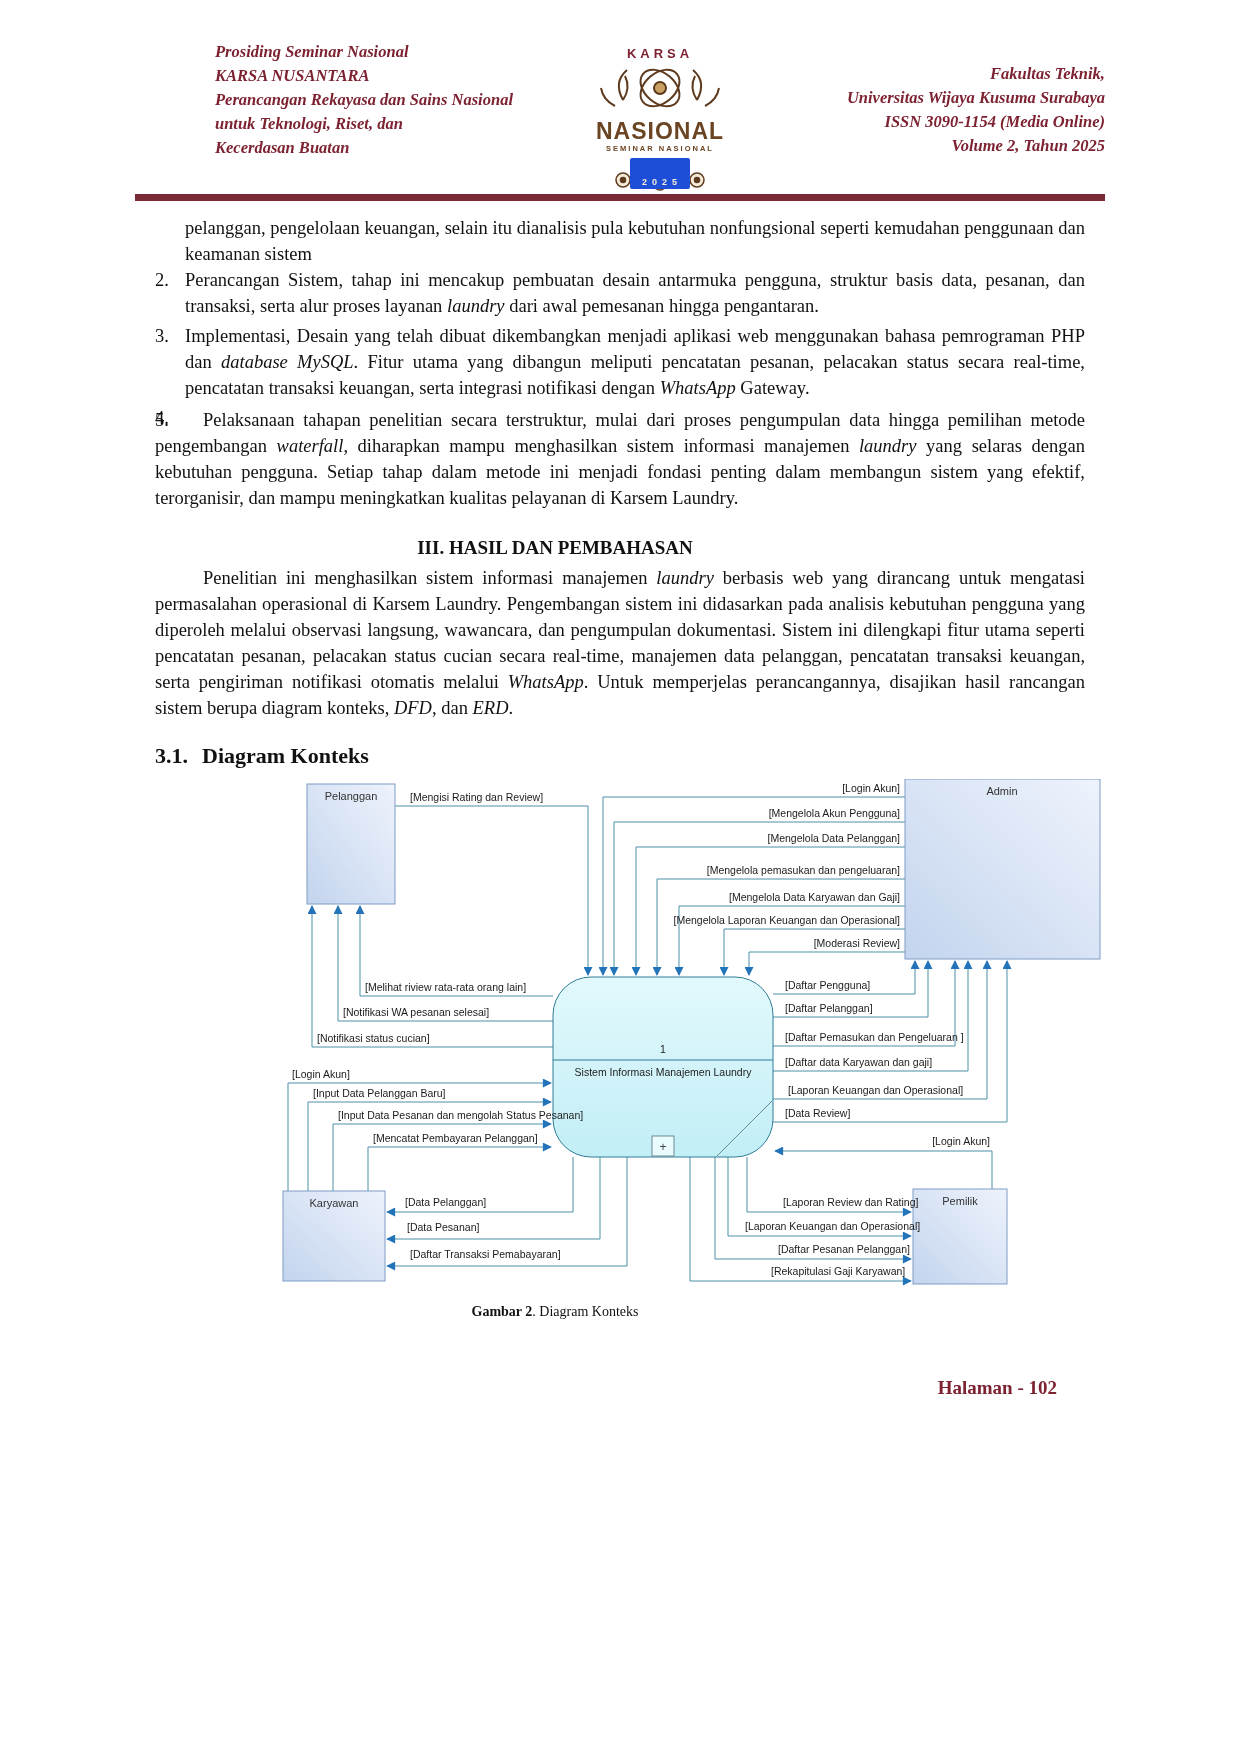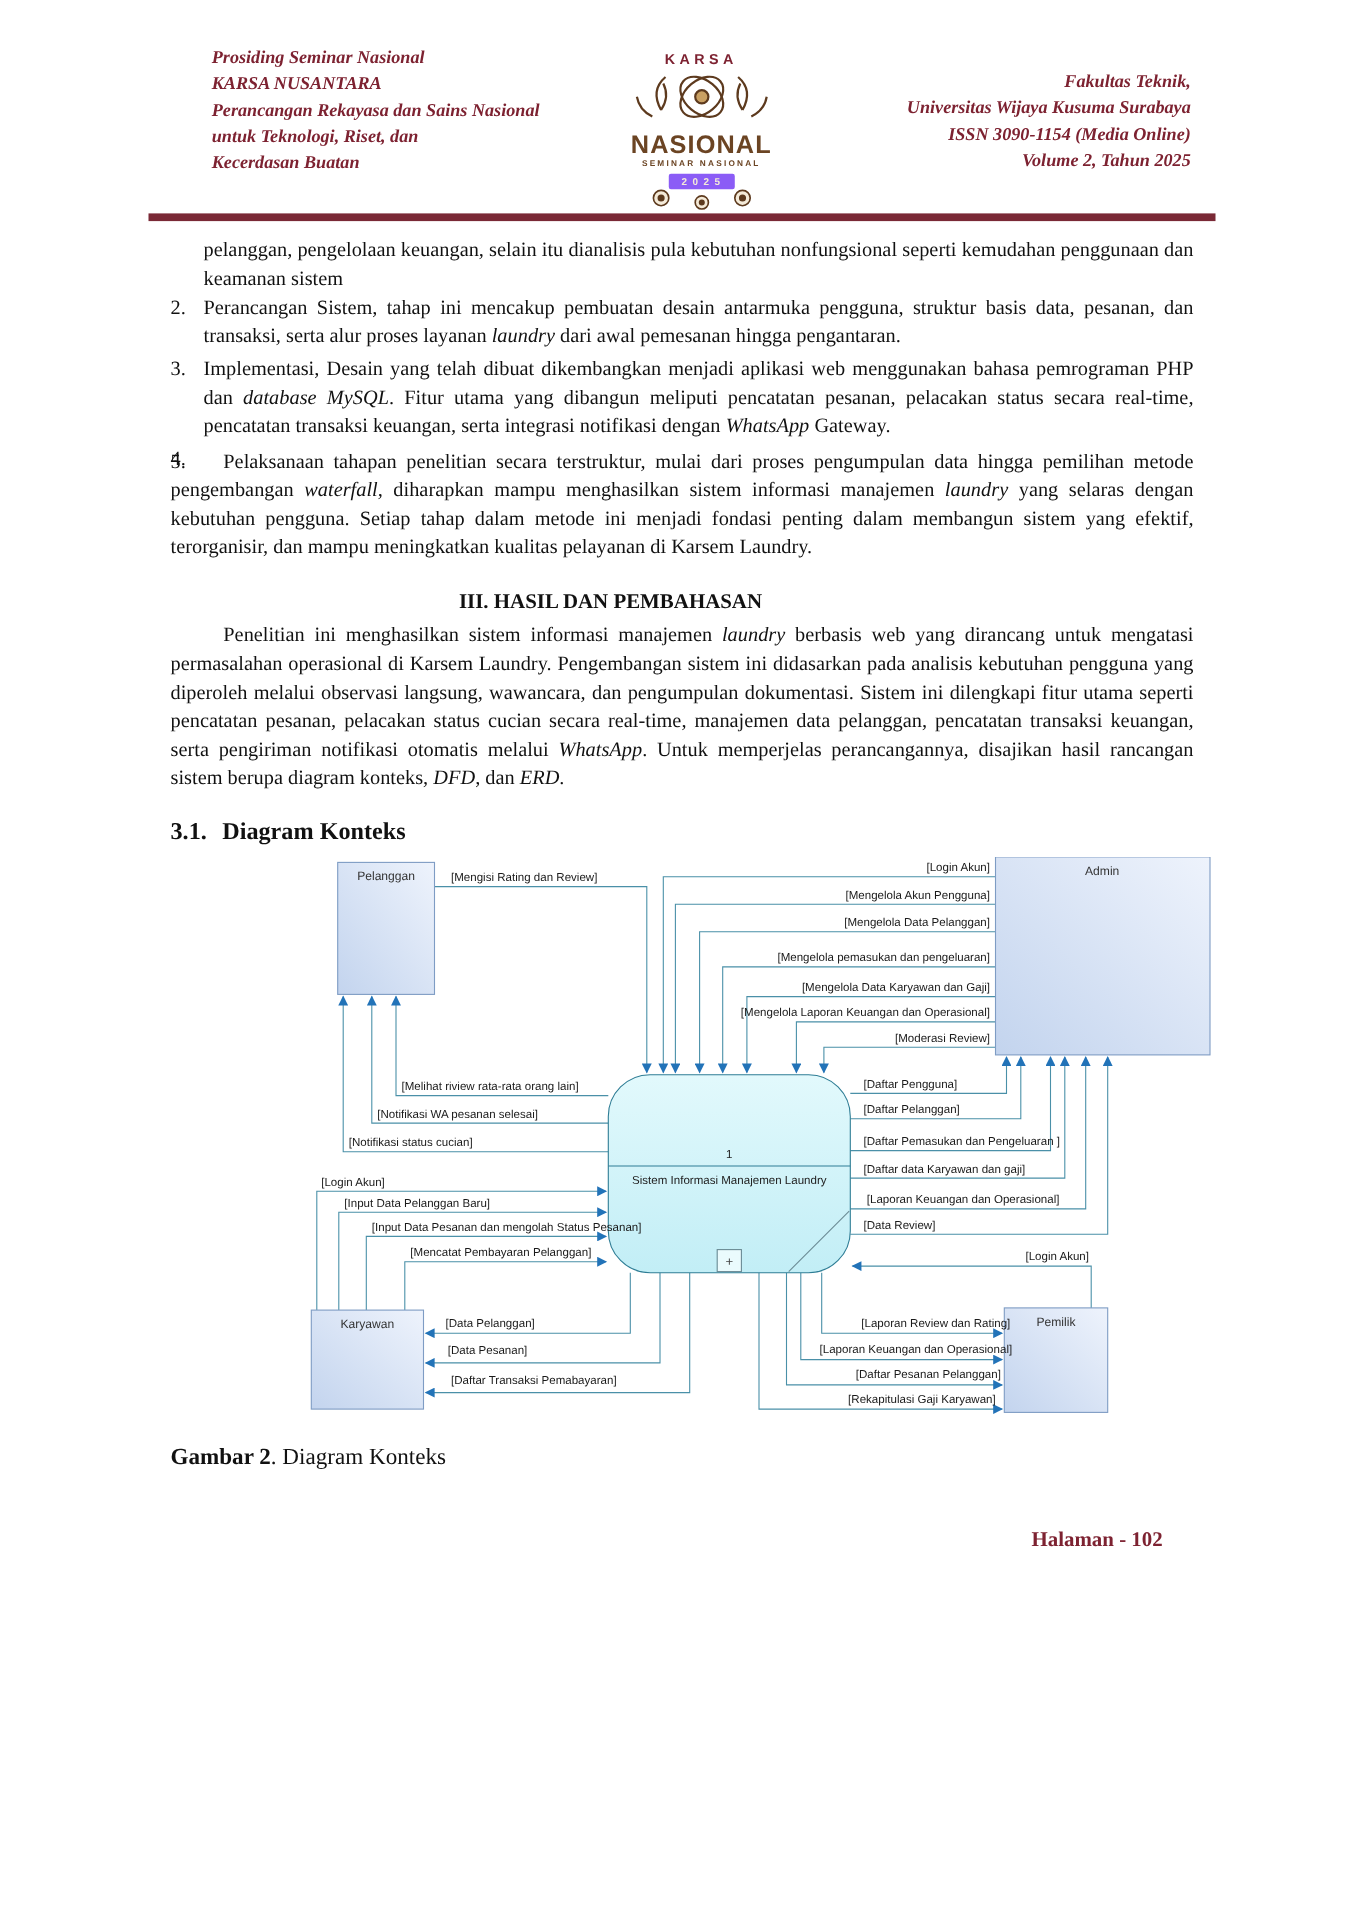--- a/index.html
+++ b/index.html
@@ -1,19 +1,19 @@
 <!DOCTYPE html>
 <html><head>
 <meta charset="utf-8">
 <style>
   html,body{margin:0;padding:0;background:#fff;}
   .page{width:1240px;height:1754px;position:relative;background:#ffffff;overflow:hidden;
         font-family:"Liberation Serif",serif;color:#111;}
   
-  .hdr{display:flex;justify-content:center;align-items:flex-start;
+  .hdr{display:flex;justify-content:flex-end;align-items:flex-start;
        margin:40px 135px 0 135px;height:150px;}
   .hdr-left{padding-left:35px;width:360px;font:bold italic 16.5px/24px "Liberation Serif",serif;color:#7d2231;}
   .hdr-right{width:360px;text-align:right;font:bold italic 16.5px/24px "Liberation Serif",serif;color:#7d2231;padding-top:22px;}
   .hdr-rule{height:7px;background:#7a2936;margin:4px 135px 0 135px;}
   .logo{width:170px;height:158px;position:relative;flex:0 0 auto;}
   
   .bodytext{margin:14px 155px 0 155px;font-size:18.5px;line-height:26px;text-align:justify;}
   .li{position:relative;padding-left:30px;}
   .li .num{position:absolute;left:0;top:0;}
   .gap4{margin-top:4px;} .gap6{margin-top:6px;}
@@ -29,33 +29,33 @@
   .end{text-anchor:end;}
   .ent{fill:url(#g-ent);stroke:#7e9cc4;stroke-width:1;}
   .entlbl{font:11px "Liberation Sans",sans-serif;fill:#333;text-anchor:middle;}
   .proc{fill:url(#g-proc);stroke:#2e7d95;stroke-width:1;}
   .procline{stroke:#2e7d95;stroke-width:1;}
   .procdiag{stroke:#6a8a94;stroke-width:1;}
   .procnum,.procname{font:10.5px "Liberation Sans",sans-serif;fill:#222;text-anchor:middle;}
   .plusbox{fill:#eafbfd;stroke:#6a8a94;stroke-width:1;}
   .plus{font:12px "Liberation Sans",sans-serif;fill:#444;text-anchor:middle;}
   
-  .caption{width:800px;text-align:left;font-size:21px;margin-top:12px;}
+  .caption{width:800px;text-align:center;font-size:14px;}
   .caption b{font-weight:bold;}
   .footer{text-align:right;padding-right:28px;font:bold 19px "Liberation Serif",serif;color:#7d2231;margin-top:52px;}
   
   .lg-top{position:absolute;top:6px;left:0;width:100%;text-align:center;
           font:bold 13px "Liberation Sans",sans-serif;color:#7d2231;letter-spacing:4px;}
   .lg-main{position:absolute;top:78px;left:0;width:100%;text-align:center;
            font:bold 23px "Liberation Sans",sans-serif;color:#6b4423;letter-spacing:1px;}
   .lg-sub{position:absolute;top:104px;left:0;width:100%;text-align:center;
           font:bold 7.5px "Liberation Sans",sans-serif;color:#6b4423;letter-spacing:2px;}
   .lg-year{position:absolute;top:118px;left:50%;transform:translateX(-50%);
-           background:#8b5cf6;color:#f4ead8;font:bold 9px "Liberation Sans",sans-serif;
-           letter-spacing:5px;padding:2px 8px 2px 12px;border-radius:2px;}
+           background:#1d4ed8;color:#f4ead8;font:bold 9px "Liberation Sans",sans-serif;
+           letter-spacing:5px;padding:19px 8px 2px 12px;border-radius:2px;}
 </style>
 </head>
 <body>
 
 <div class="page">
 
   <div class="hdr">
     <div class="hdr-left">
       <div>Prosiding Seminar Nasional</div>
       <div>KARSA NUSANTARA</div>

